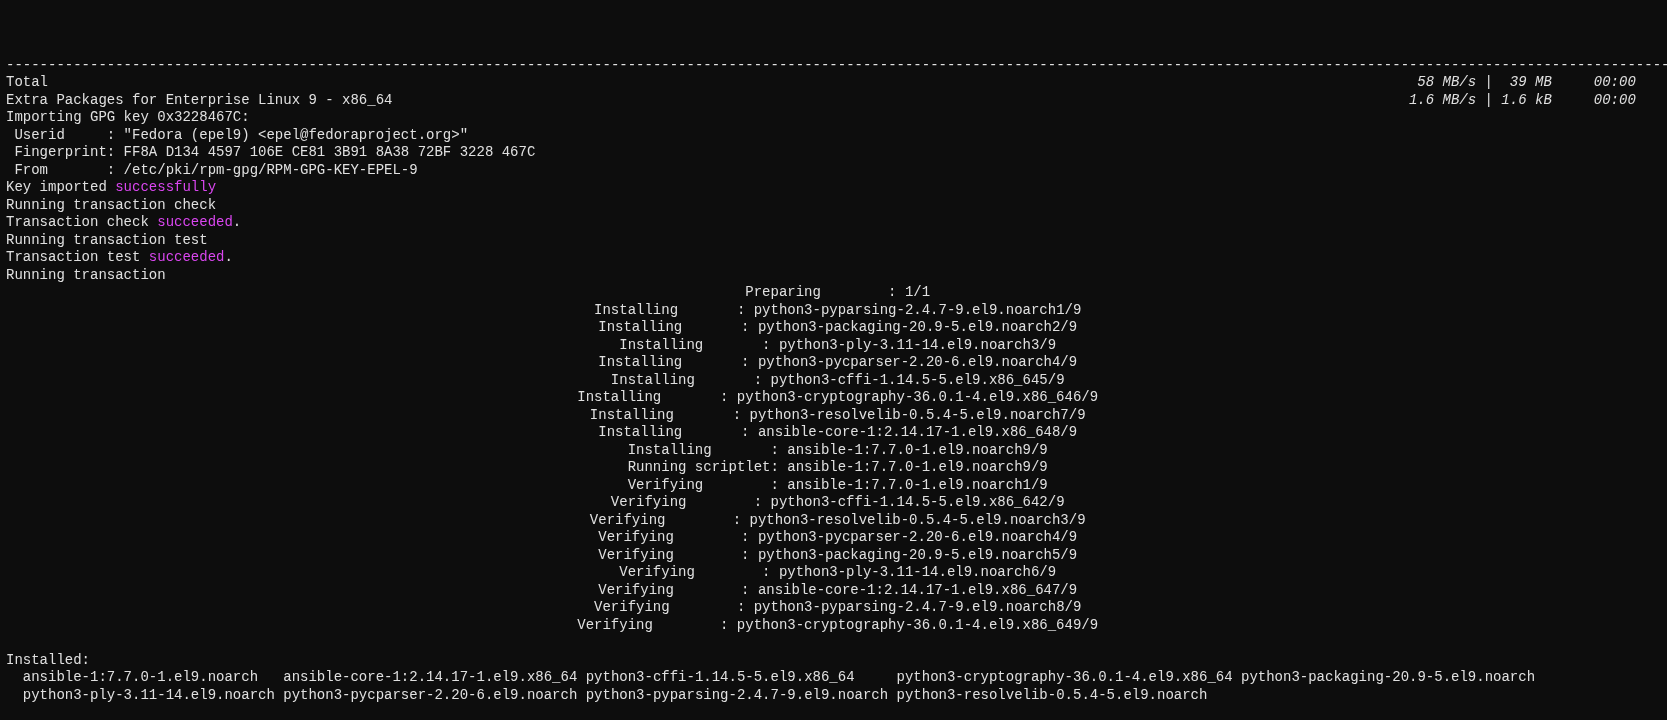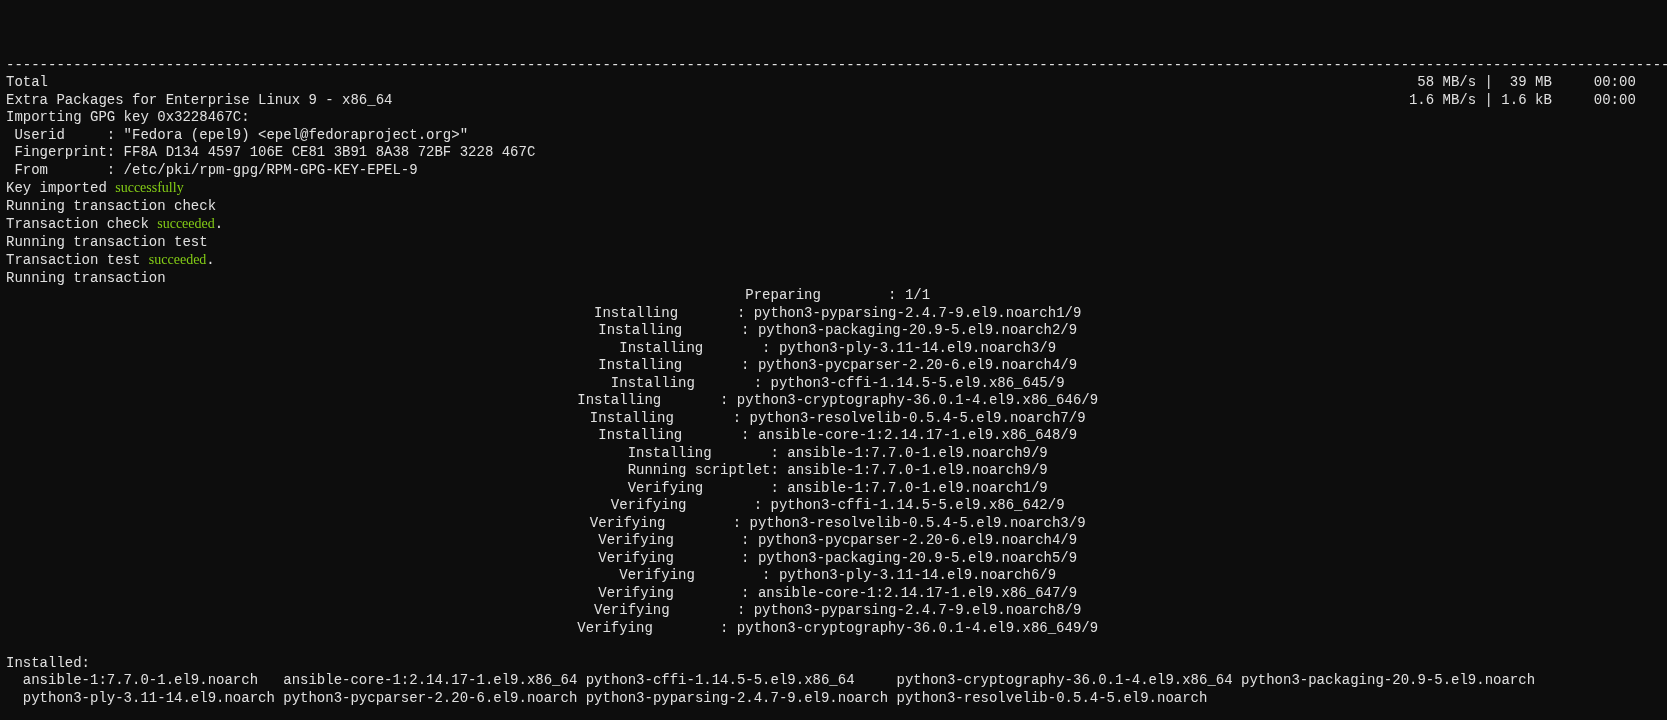--- a/index.html
+++ b/index.html
@@ -10,27 +10,27 @@
     line-height: 1.25;
     margin: 0;
     padding: 4px 6px;
     white-space: pre;
     overflow-x: hidden;
   }
   .dash-line {
     color: #e0e0e0;
     letter-spacing: 0;
   }
-  .green { color: #84cc16; font-family: Liberation Serif, serif; }
+  .green { color: #d946ef; }
   .row {
     display: flex;
     justify-content: space-between;
   }
   .row .left { flex: 0 0 auto; text-align: center; }
-  .row .right { flex: 0 0 auto; text-align: center; }
+  .row .right { flex: 0 0 auto; text-align: center; font-style: italic; }
   .action-line {
     display: flex;
     justify-content: center;
   }
 </style>
 </head>
 <body>
 
 
 <div><div class="dash-line">----------------------------------------------------------------------------------------------------------------------------------------------------------------------------------------------------------------</div><div class="row"><span class="left">Total</span><span class="right">58 MB/s |  39 MB     00:00   </span></div><div class="row"><span class="left">Extra Packages for Enterprise Linux 9 - x86_64</span><span class="right">1.6 MB/s | 1.6 kB     00:00   </span></div><div>Importing GPG key 0x3228467C:</div><div><span> Userid     :</span><span> "Fedora (epel9) &lt;epel@fedoraproject.org&gt;"</span></div><div><span> Fingerprint:</span><span> FF8A D134 4597 106E CE81 3B91 8A38 72BF 3228 467C</span></div><div><span> From       :</span><span> /etc/pki/rpm-gpg/RPM-GPG-KEY-EPEL-9</span></div><div><span>Key imported </span><span class="green">successfully</span></div><div>Running transaction check</div><div><span>Transaction check </span><span class="green">succeeded</span><span>.</span></div><div>Running transaction test</div><div><span>Transaction test </span><span class="green">succeeded</span><span>.</span></div><div>Running transaction</div><div id="steps-container"><div class="action-line"><span><span>  Preparing        :</span><span> </span></span><span>1/1 </span></div><div class="action-line"><span><span>  Installing       :</span><span> python3-pyparsing-2.4.7-9.el9.noarch</span></span><span>1/9 </span></div><div class="action-line"><span><span>  Installing       :</span><span> python3-packaging-20.9-5.el9.noarch</span></span><span>2/9 </span></div><div class="action-line"><span><span>  Installing       :</span><span> python3-ply-3.11-14.el9.noarch</span></span><span>3/9 </span></div><div class="action-line"><span><span>  Installing       :</span><span> python3-pycparser-2.20-6.el9.noarch</span></span><span>4/9 </span></div><div class="action-line"><span><span>  Installing       :</span><span> python3-cffi-1.14.5-5.el9.x86_64</span></span><span>5/9 </span></div><div class="action-line"><span><span>  Installing       :</span><span> python3-cryptography-36.0.1-4.el9.x86_64</span></span><span>6/9 </span></div><div class="action-line"><span><span>  Installing       :</span><span> python3-resolvelib-0.5.4-5.el9.noarch</span></span><span>7/9 </span></div><div class="action-line"><span><span>  Installing       :</span><span> ansible-core-1:2.14.17-1.el9.x86_64</span></span><span>8/9 </span></div><div class="action-line"><span><span>  Installing       :</span><span> ansible-1:7.7.0-1.el9.noarch</span></span><span>9/9 </span></div><div class="action-line"><span><span>  Running scriptlet:</span><span> ansible-1:7.7.0-1.el9.noarch</span></span><span>9/9 </span></div><div class="action-line"><span><span>  Verifying        :</span><span> ansible-1:7.7.0-1.el9.noarch</span></span><span>1/9 </span></div><div class="action-line"><span><span>  Verifying        :</span><span> python3-cffi-1.14.5-5.el9.x86_64</span></span><span>2/9 </span></div><div class="action-line"><span><span>  Verifying        :</span><span> python3-resolvelib-0.5.4-5.el9.noarch</span></span><span>3/9 </span></div><div class="action-line"><span><span>  Verifying        :</span><span> python3-pycparser-2.20-6.el9.noarch</span></span><span>4/9 </span></div><div class="action-line"><span><span>  Verifying        :</span><span> python3-packaging-20.9-5.el9.noarch</span></span><span>5/9 </span></div><div class="action-line"><span><span>  Verifying        :</span><span> python3-ply-3.11-14.el9.noarch</span></span><span>6/9 </span></div><div class="action-line"><span><span>  Verifying        :</span><span> ansible-core-1:2.14.17-1.el9.x86_64</span></span><span>7/9 </span></div><div class="action-line"><span><span>  Verifying        :</span><span> python3-pyparsing-2.4.7-9.el9.noarch</span></span><span>8/9 </span></div><div class="action-line"><span><span>  Verifying        :</span><span> python3-cryptography-36.0.1-4.el9.x86_64</span></span><span>9/9 </span></div></div><div> </div><div>Installed:</div><div>  ansible-1:7.7.0-1.el9.noarch   ansible-core-1:2.14.17-1.el9.x86_64 python3-cffi-1.14.5-5.el9.x86_64     python3-cryptography-36.0.1-4.el9.x86_64 python3-packaging-20.9-5.el9.noarch</div><div>  python3-ply-3.11-14.el9.noarch python3-pycparser-2.20-6.el9.noarch python3-pyparsing-2.4.7-9.el9.noarch python3-resolvelib-0.5.4-5.el9.noarch</div><div> </div></div>

